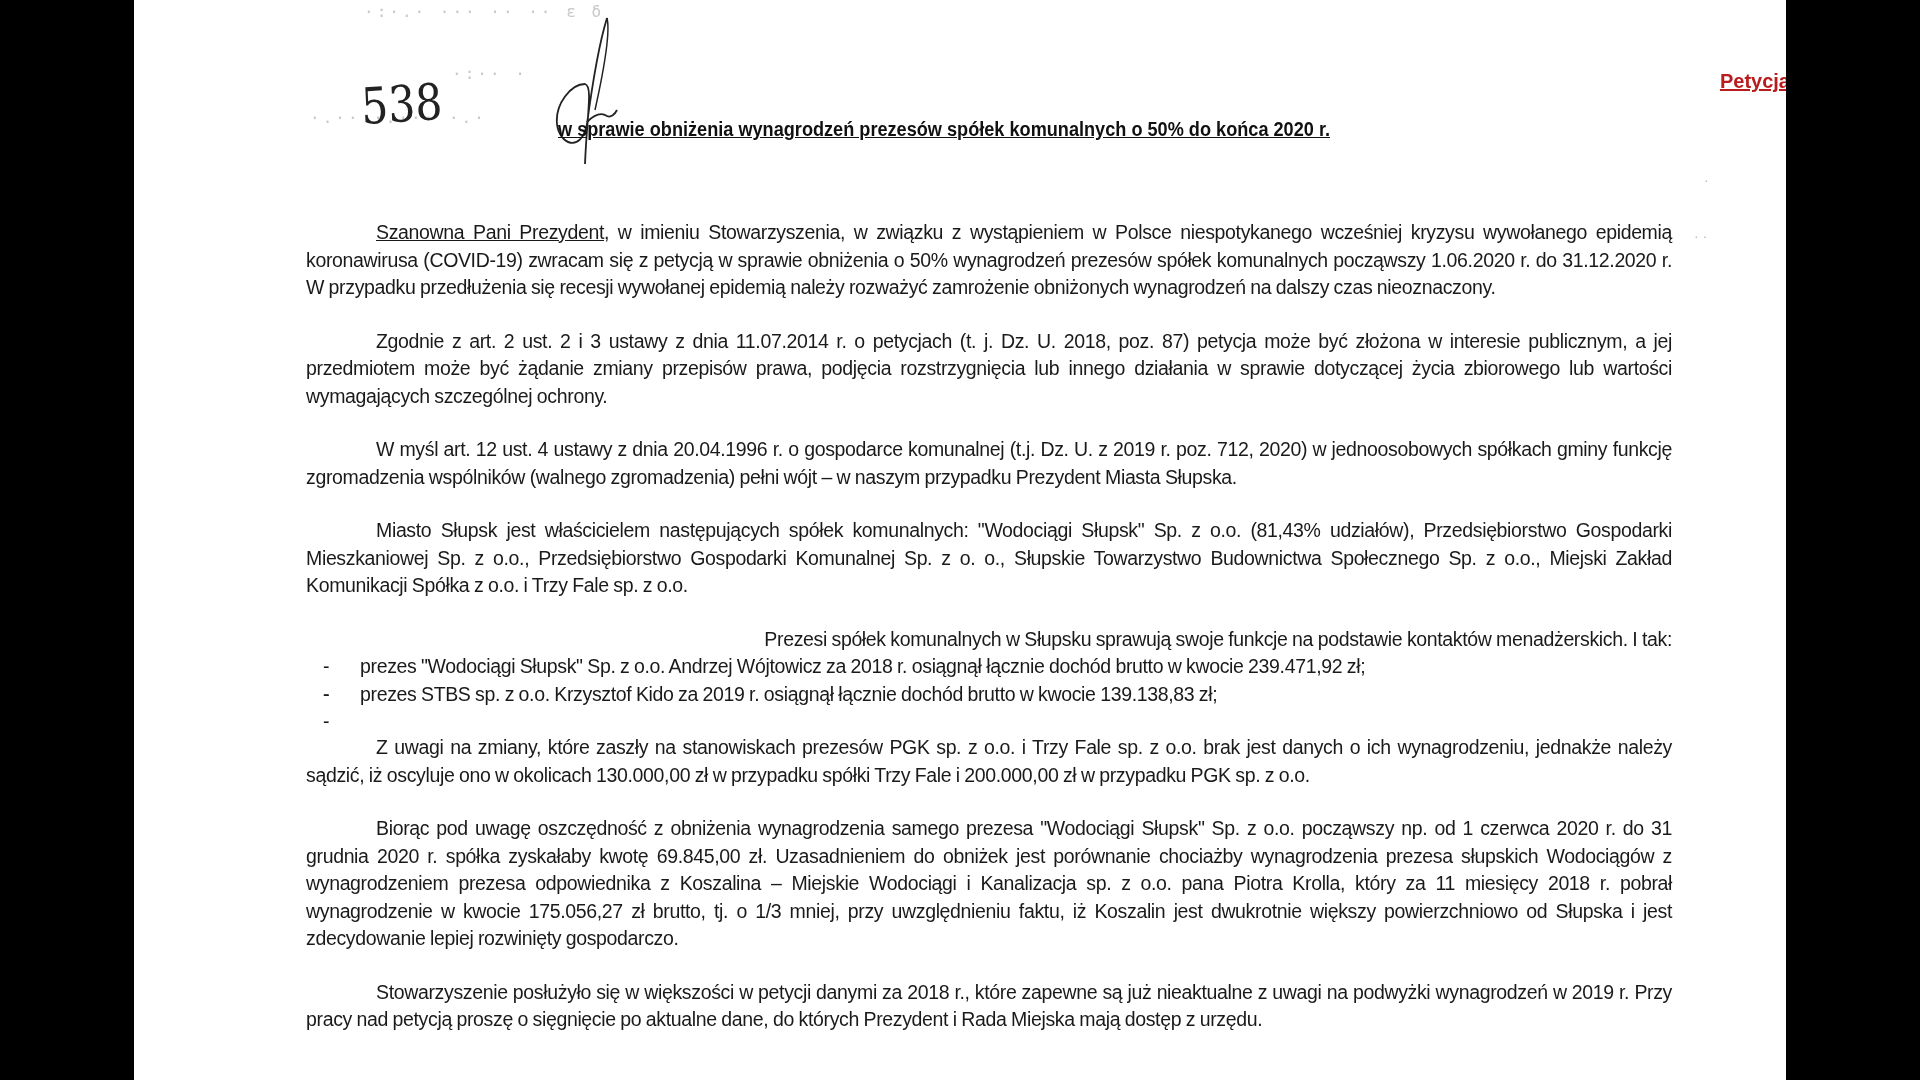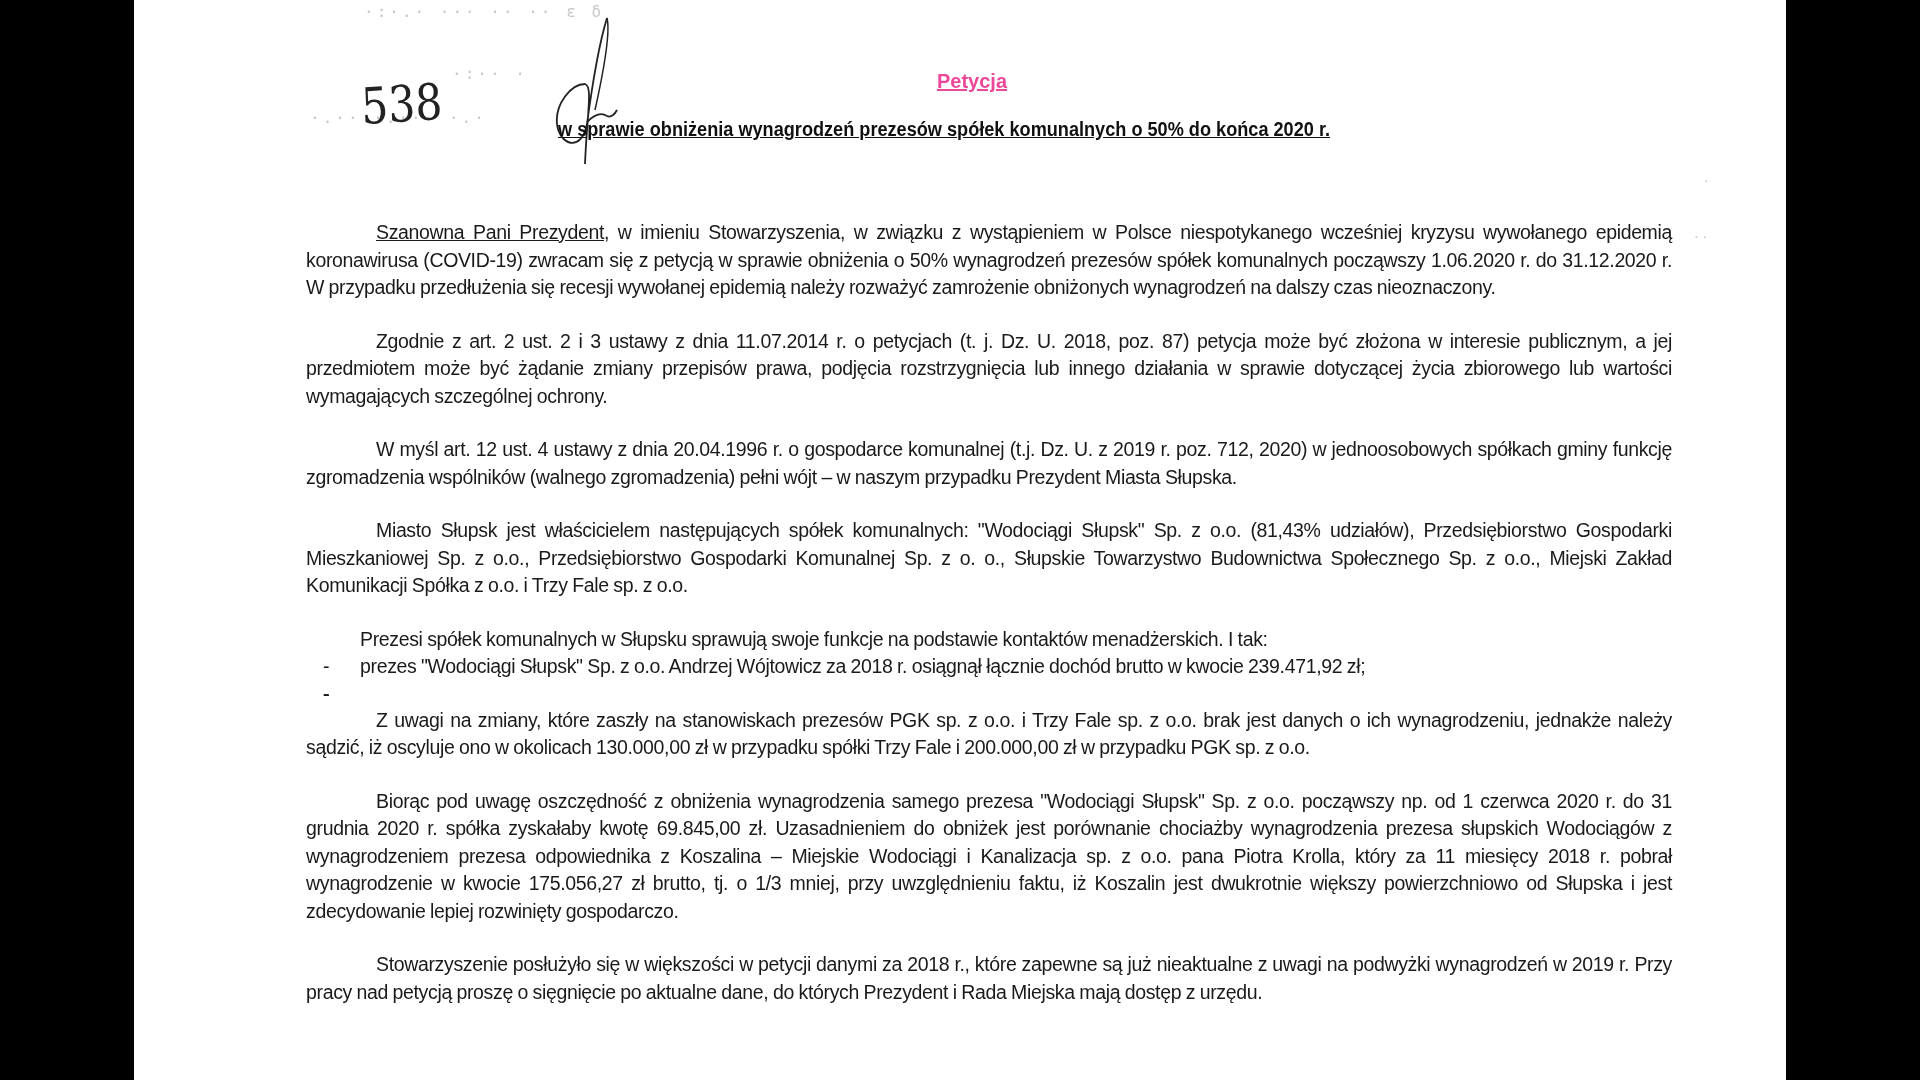--- a/index.html
+++ b/index.html
@@ -18,36 +18,36 @@
     position: absolute; color: #c8c8c8; font-size: 16px; letter-spacing: 3px;
     font-family: "DejaVu Sans Mono", monospace; white-space: nowrap;
   }
   .handwritten-number {
     position: absolute; left: 226px; top: 78px; font-size: 50px;
     font-family: "DejaVu Serif", serif; color: #222; transform: scaleX(0.85) rotate(-3deg);
     transform-origin: left top;
   }
   .signature { position: absolute; left: 395px; top: 14px; width: 110px; height: 150px; }
   .title {
-    position: absolute; left: 12px; width: 100%; top: 70px; text-align: center;
-    font-weight: bold; font-size: 20px; text-decoration: underline; color: #ec4899;
+    position: absolute; left: 4px; width: 100%; top: 70px; text-align: right;
+    font-weight: bold; font-size: 20px; text-decoration: underline; color: #b91c1c;
   }
   .subtitle {
     position: absolute; left: 424px; top: 118px; font-weight: bold; font-size: 19.5px;
     text-decoration: underline; color: #111; white-space: nowrap;
     transform: scaleX(0.93); transform-origin: left top;
   }
   .body {
     position: absolute; left: 156px; top: 219px; width: 1382px;
     font-size: 19.5px; line-height: 27.5px; letter-spacing: -0.35px; word-spacing: -0.5px;
   }
   .para { text-align: justify; text-indent: 70px; margin: 0 0 26px 16px; }
   .para.last-tight { margin-bottom: 0; }
   .salutation { text-decoration: underline; }
-  .list-intro { text-indent: 70px; margin: 0; }
+  .list-intro { text-indent: 70px; margin: 0; text-align: right; }
   ul.salary-list { list-style: none; margin: 0 0 26px 0; padding: 0; }
   ul.salary-list li { position: relative; padding-left: 70px; }
   ul.salary-list li .dash { position: absolute; left: 33px; top: 0; }
   .margin-mark { position: absolute; color: #bbb; font-size: 14px; }
 </style>
 </head>
 <body>
 
 <div class="page">
 
@@ -75,21 +75,21 @@
     <p class="para">Zgodnie z art. 2 ust. 2 i 3 ustawy z dnia 11.07.2014 r. o petycjach (t. j. Dz. U. 2018, poz. 87) petycja może być złożona w interesie publicznym, a jej przedmiotem może być żądanie zmiany przepisów prawa, podjęcia rozstrzygnięcia lub innego działania w sprawie dotyczącej życia zbiorowego lub wartości wymagających szczególnej ochrony.</p>
 
     <p class="para">W myśl art. 12 ust. 4 ustawy z dnia 20.04.1996 r. o gospodarce komunalnej (t.j. Dz. U. z 2019 r. poz. 712, 2020) w jednoosobowych spółkach gminy funkcję zgromadzenia wspólników (walnego zgromadzenia) pełni wójt – w naszym przypadku Prezydent Miasta Słupska.</p>
 
     <p class="para">Miasto Słupsk jest właścicielem następujących spółek komunalnych: "Wodociągi Słupsk" Sp. z o.o. (81,43% udziałów), Przedsiębiorstwo Gospodarki Mieszkaniowej Sp. z o.o., Przedsiębiorstwo Gospodarki Komunalnej Sp. z o. o., Słupskie Towarzystwo Budownictwa Społecznego Sp. z o.o., Miejski Zakład Komunikacji Spółka z o.o. i Trzy Fale sp. z o.o.</p>
 
     <p class="list-intro">Prezesi spółek komunalnych w Słupsku sprawują swoje funkcje na podstawie kontaktów menadżerskich. I tak:</p>
     <ul class="salary-list">
       <li><span class="dash">-</span><span>prezes "Wodociągi Słupsk" Sp. z o.o. Andrzej Wójtowicz za 2018 r. osiągnął łącznie dochód brutto w kwocie 239.471,92 zł;</span></li>
       <li><span class="dash">-</span></li>
-      <li><span class="dash">-</span></li>
+      <li><span class="dash">-</span><span>prezes STBS sp. z o.o. Krzysztof Kido za 2019 r. osiągnął łącznie dochód brutto w kwocie 139.138,83 zł;</span></li>
       <li><span class="dash">-</span></li>
     </ul>
 
     <p class="para">Z uwagi na zmiany, które zaszły na stanowiskach prezesów PGK sp. z o.o. i Trzy Fale sp. z o.o. brak jest danych o ich wynagrodzeniu, jednakże należy sądzić, iż oscyluje ono w okolicach 130.000,00 zł w przypadku spółki Trzy Fale  i 200.000,00 zł w przypadku PGK sp. z o.o.</p>
 
     <p class="para">Biorąc pod uwagę oszczędność z obniżenia wynagrodzenia samego prezesa "Wodociągi Słupsk" Sp. z o.o. począwszy np. od 1 czerwca 2020 r. do 31 grudnia 2020 r. spółka zyskałaby kwotę 69.845,00 zł. Uzasadnieniem do obniżek jest porównanie chociażby wynagrodzenia prezesa słupskich Wodociągów z wynagrodzeniem prezesa odpowiednika z Koszalina – Miejskie Wodociągi i Kanalizacja sp. z o.o. pana Piotra Krolla, który za 11 miesięcy 2018 r. pobrał wynagrodzenie w kwocie 175.056,27 zł brutto, tj. o 1/3 mniej, przy uwzględnieniu faktu, iż Koszalin jest dwukrotnie większy powierzchniowo od Słupska i jest zdecydowanie lepiej rozwinięty gospodarczo.</p>
 
     <p class="para last-tight">Stowarzyszenie posłużyło się w większości w petycji danymi za 2018 r., które zapewne są już nieaktualne z uwagi na podwyżki wynagrodzeń w 2019 r. Przy pracy nad petycją proszę o sięgnięcie po aktualne dane, do których Prezydent i Rada Miejska mają dostęp z urzędu.</p>
   </div>
 </div>

